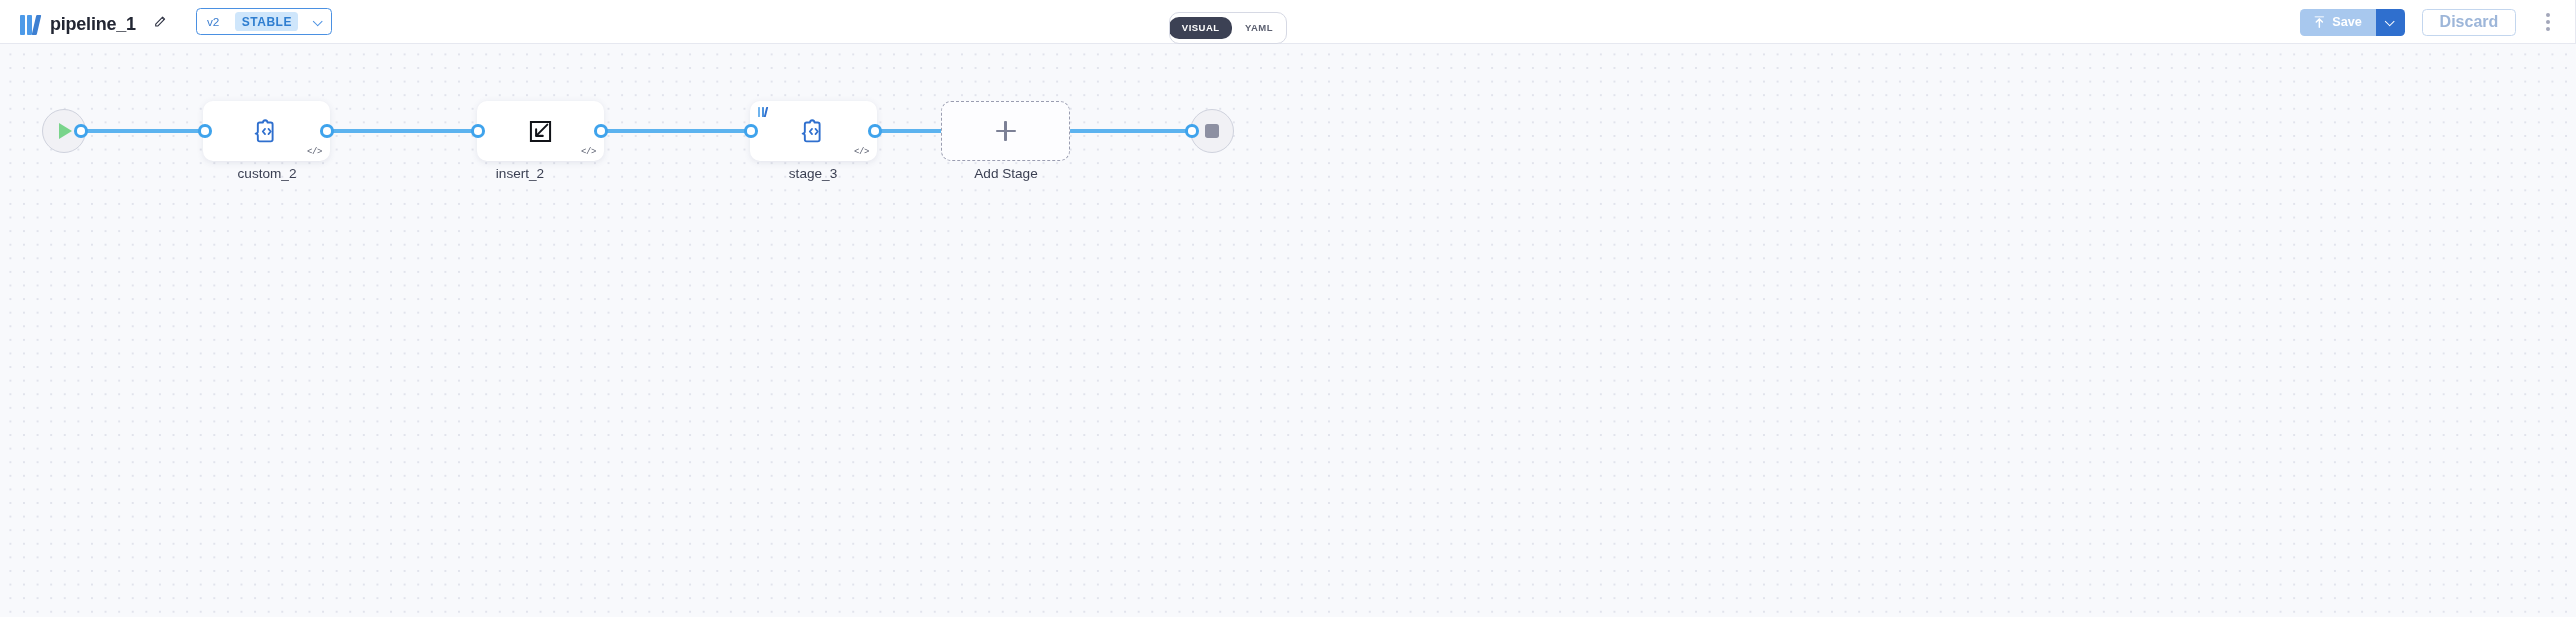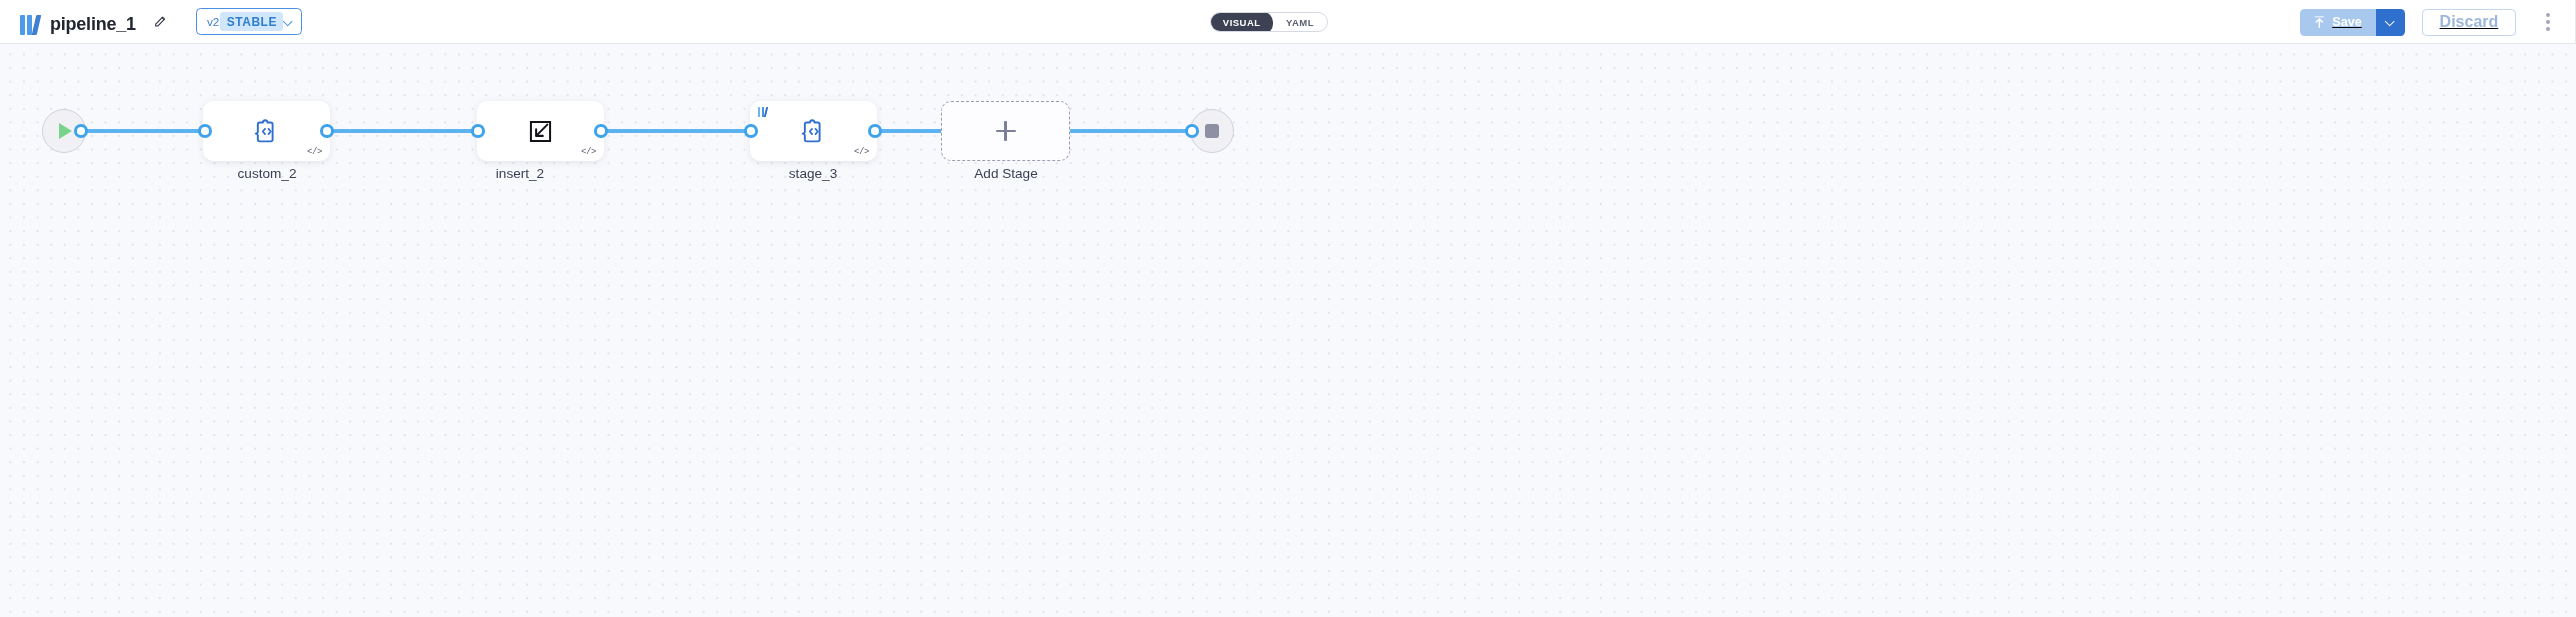--- a/index.html
+++ b/index.html
@@ -27,58 +27,58 @@
   .logo i.b3 { background: #3d7fd1; transform: skewX(-13deg); }
   .title { font-size: 18px; font-weight: bold; color: #222633; letter-spacing: -0.2px; }
   .pencil-btn {
     width: 27px; height: 27px; margin-left: 11px;
     display: flex; align-items: center; justify-content: center;
     border-radius: 3.6px; cursor: pointer; background: transparent;
   }
   .ver-select {
     margin-left: 22px; height: 27px;
     border: 0.9px solid #4a90e2; border-radius: 4.5px;
-    display: flex; align-items: center; padding: 0 7.3px 0 10px; gap: 1px;
+    display: flex; align-items: center; padding: 0 7.3px 0 10px; gap: 16px;
     background: #fff; cursor: pointer;
   }
   .ver-num { font-size: 11.8px; color: #3d7fd1; font-weight: 500; }
   .ver-badge {
     background: #cfe6fb; color: #2f7ed0;
     font-size: 12px; font-weight: bold; letter-spacing: 0.5px;
     padding: 2.7px 6.4px; border-radius: 3.6px;
   }
   .chev { width: 9px; height: 9px; position: relative; }
   .chev::after {
     content: ""; position: absolute; left: 0; top: 0.9px;
     width: 6.4px; height: 6.4px;
     border-right: 1.5px solid #4a90e2; border-bottom: 1.5px solid #4a90e2;
     transform: rotate(45deg);
   }
 
   
   .seg {
-    position: absolute; left: 1210px; top: 11.8px;
-    height: 20px; display: flex; 
+    position: absolute; left: 1169px; top: 11.8px;
+    height: 32px; display: flex; align-items: center;
     border: 0.9px solid #d6d9e4; border-radius: 10px;
     background: #fff; overflow: hidden;
   }
   .seg span {
     font-size: 9.5px; font-weight: bold; letter-spacing: 0.5px;
     height: 20px; display: flex; align-items: center; justify-content: center;
     padding: 0 12.7px; cursor: pointer; color: #5c6070;
   }
   .seg span.on {
     background: #3c4154; color: #ffffff; border-radius: 10px;
     margin: -0.9px 0 -0.9px -0.9px; height: 22px;
   }
 
   
   .hdr-right {
     position: absolute; right: 0; top: 0; height: 44px;
-    display: flex; align-items: center; padding-right: 0; gap: 0; text-decoration: underline;
+    display: flex; align-items: center; padding-right: 0; gap: 0;
   }
   .save-group { display: flex; height: 27px; border-radius: 4.5px; overflow: hidden; }
   .btn-save {
     background: #a8c8ee; color: #ffffff;
     font-size: 12.7px; font-weight: bold;
     display: flex; align-items: center; gap: 6.4px;
     padding: 0 14.5px 0 12.7px; cursor: pointer; border: none;
   }
   .btn-save-caret {
     background: #2f6fce; width: 29px;

